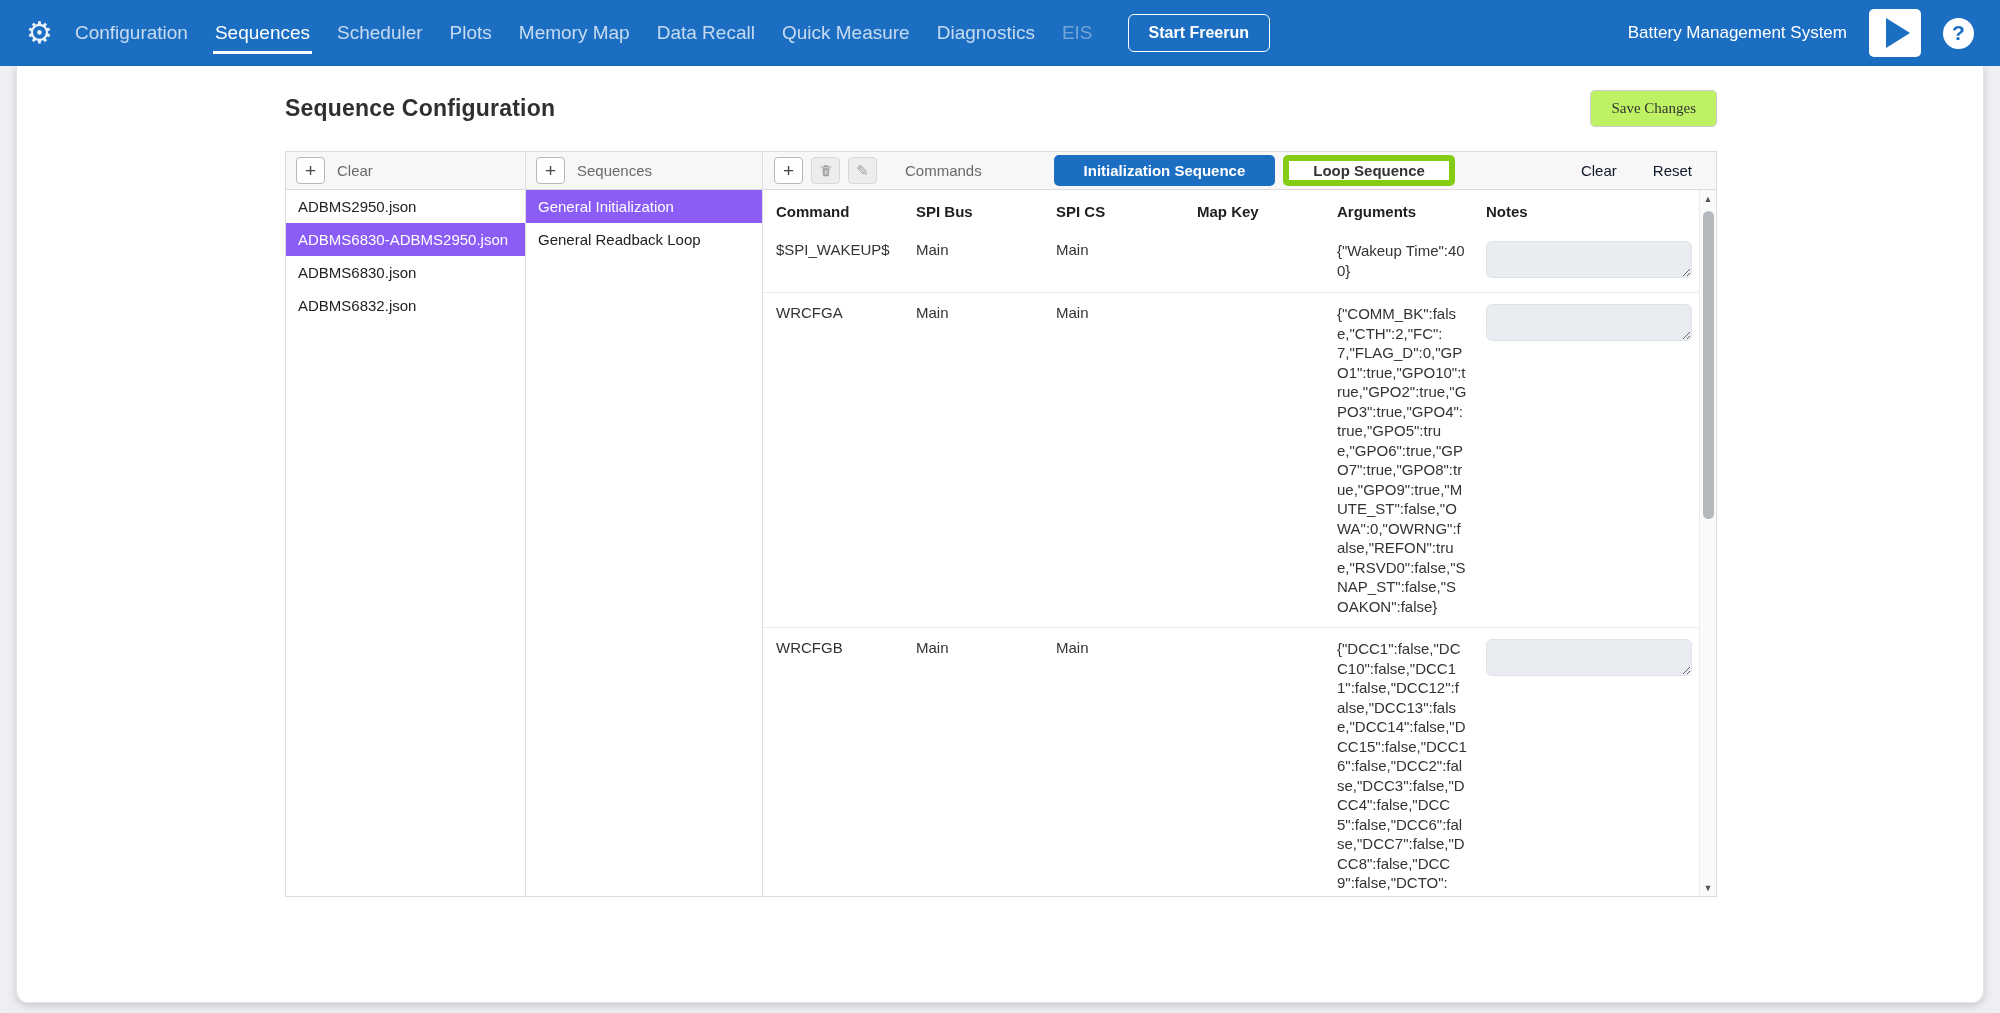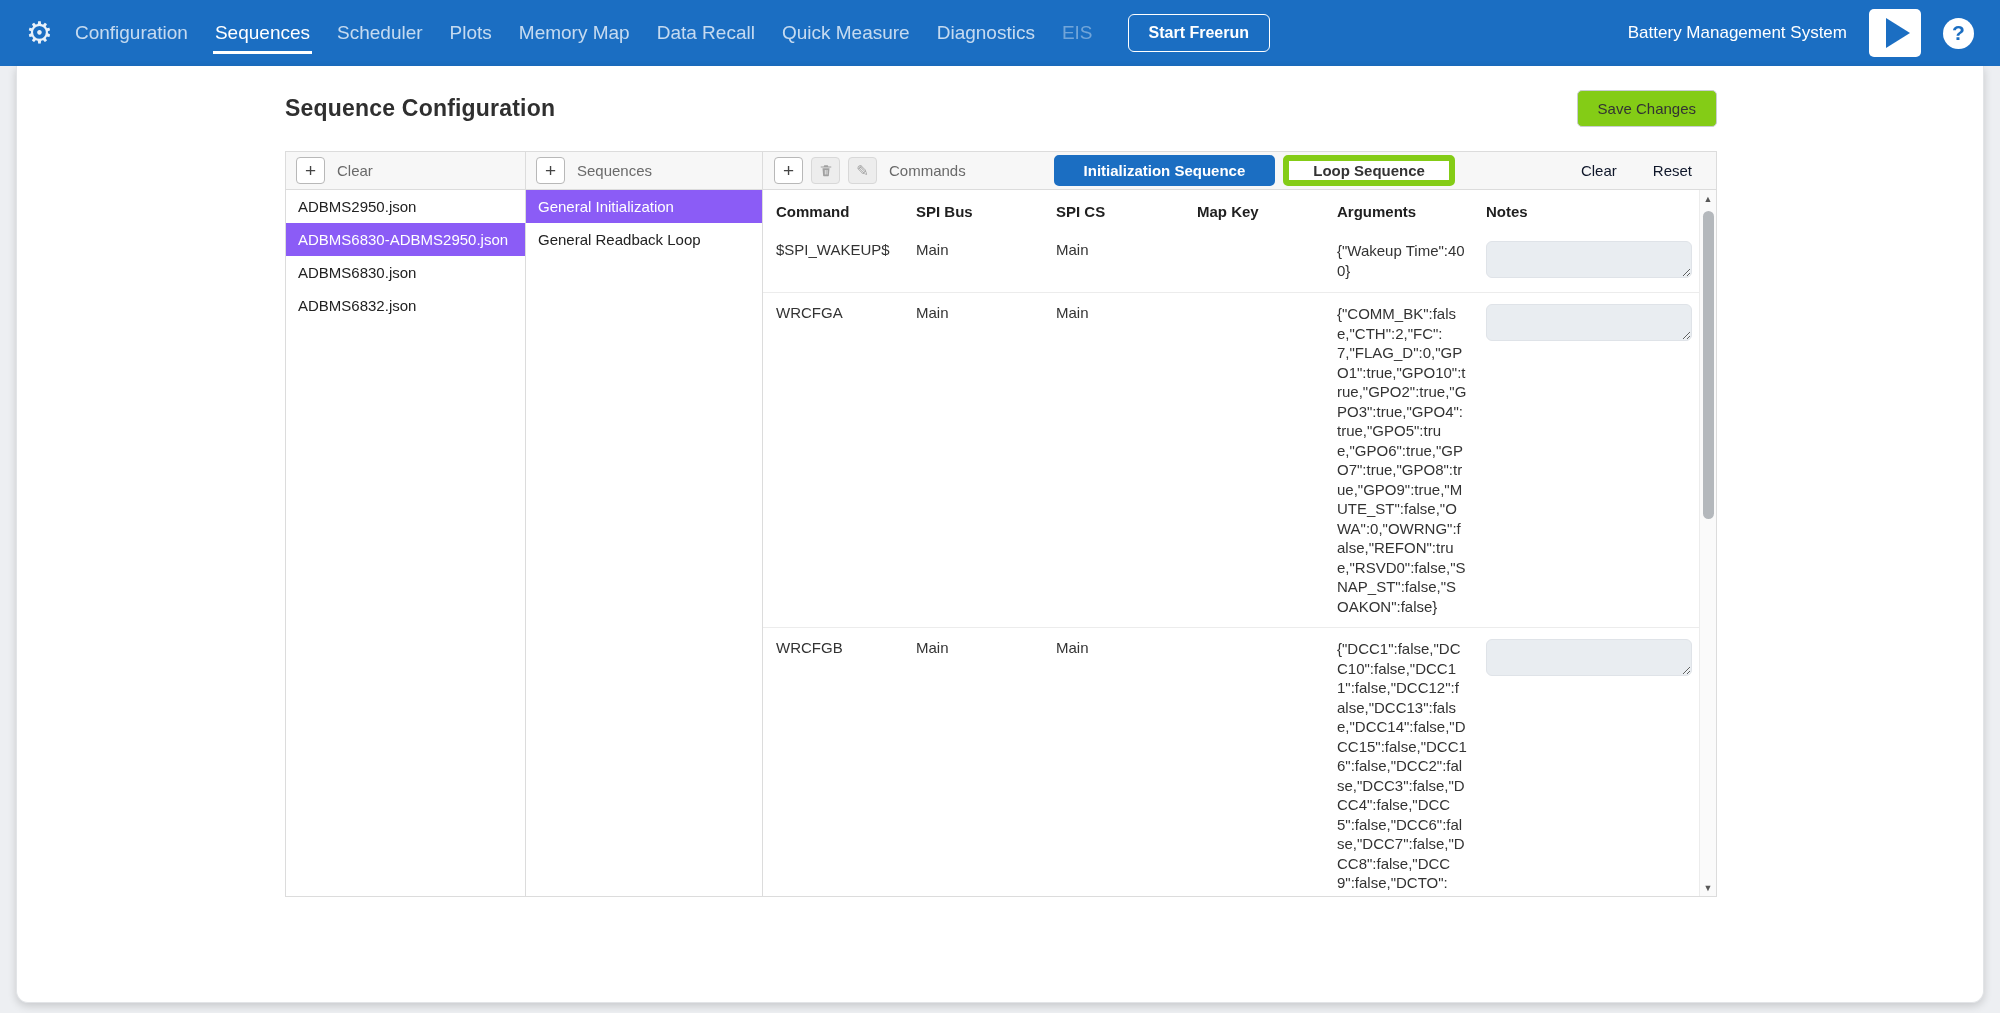--- a/index.html
+++ b/index.html
@@ -28,22 +28,22 @@
               display:flex; align-items:center; justify-content:center; font-size:21px;
               font-weight:700; cursor:pointer; }
 
   
   .card { margin:0 16px; background:#ffffff; height:937px; border-radius:0 0 12px 12px;
           border:1px solid #e2e4e7; border-top:none; box-shadow:0 3px 8px rgba(0,0,0,.16); }
   .content { padding:24px 0 0 268px; width:1700px; }
   .title-row { display:flex; justify-content:space-between; align-items:center;
                width:1432px; margin-bottom:24px; }
   .page-title { font-size:23px; font-weight:700; color:#2f2f2f; letter-spacing:.2px; }
-  .save-btn { background:#84cc16; border:1px solid #c9cdd1; border-radius:5px; padding:9px 20px;
-              font-size:15px; color:#333; cursor:pointer; font-family:Liberation Sans, sans-serif; }
+  .save-btn { background:#bef264; border:1px solid #c9cdd1; border-radius:5px; padding:9px 20px;
+              font-size:15px; color:#333; cursor:pointer; font-family:Liberation Serif, serif; }
 
   
   .panels { display:flex; width:1432px; height:746px; border:1px solid #dcdcdc; }
   .panel-header { height:38px; background:#f7f7f7; border-bottom:1px solid #dcdcdc;
                   display:flex; align-items:center; padding:0 10px; gap:12px; }
   .icon-btn { width:29px; height:27px; background:#ffffff; border:1px solid #b8b8b8; border-radius:4px;
               display:flex; align-items:center; justify-content:center; font-size:19px; color:#444;
               cursor:pointer; line-height:1; }
   .icon-btn.disabled { background:#ededed; border-color:#d8d8d8; color:#a0a0a0; cursor:default; }
   .panel-label { font-size:15px; color:#6a6a6a; }
@@ -52,21 +52,21 @@
   .seq-panel   { width:237px; border-right:1px solid #dcdcdc; }
   .cmd-panel   { flex:1; display:flex; flex-direction:column; }
 
   .list-item { padding:8px 12px; font-size:15px; color:#222; cursor:pointer; white-space:nowrap;
                overflow:hidden; }
   .list-item.selected { background:#8b5cf6; color:#ffffff; }
 
   
   .cmd-header { height:38px; background:#f7f7f7; border-bottom:1px solid #dcdcdc; display:flex;
                 align-items:center; padding:0 24px 0 11px; gap:8px; }
-  .cmd-header .panel-label { margin-left:4px; }
+  .cmd-header .panel-label { margin-left:20px; }
   .tab-group { margin-left:auto; display:flex; gap:8px; }
   .tab-btn { height:31px; padding:0 24px; font-size:15px; font-weight:700; border-radius:5px;
              border:6px solid #84cc16; background:#ffffff; color:#333; cursor:pointer;
              font-family:"Liberation Sans", sans-serif; white-space:nowrap; }
   .tab-btn.active { background:#1b6ec2; border-color:#1b6ec2; color:#ffffff; }
   .link-btn { font-size:15px; color:#0f172a; cursor:pointer; white-space:nowrap; }
   .link-clear { margin-left:118px; }
   .link-reset { margin-left:28px; }
 
   

